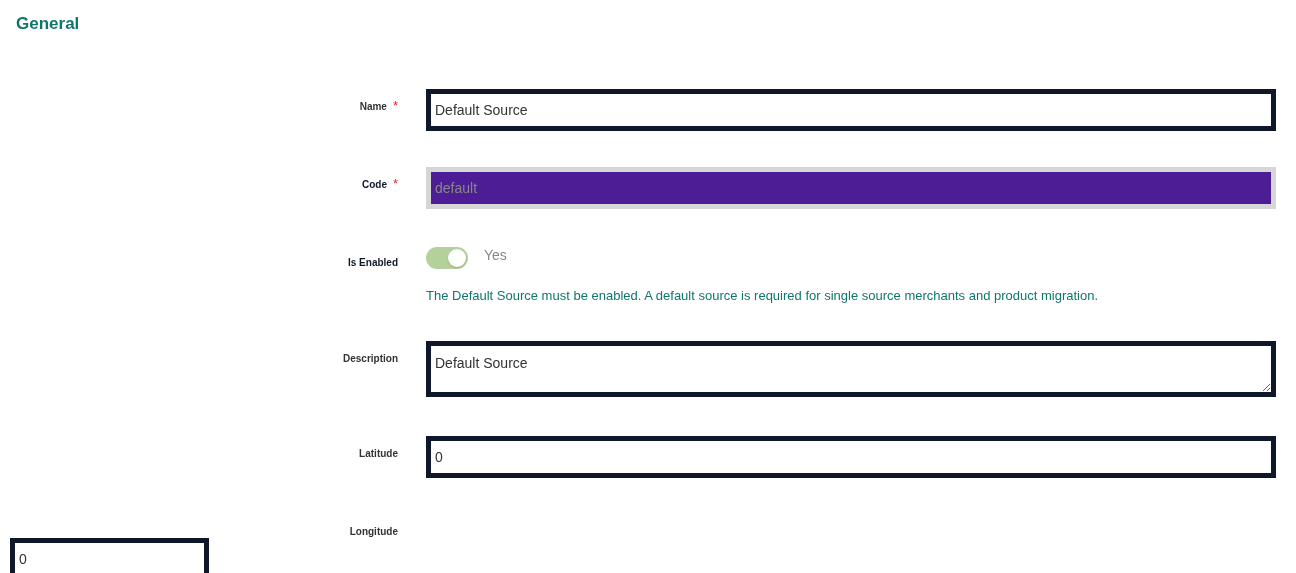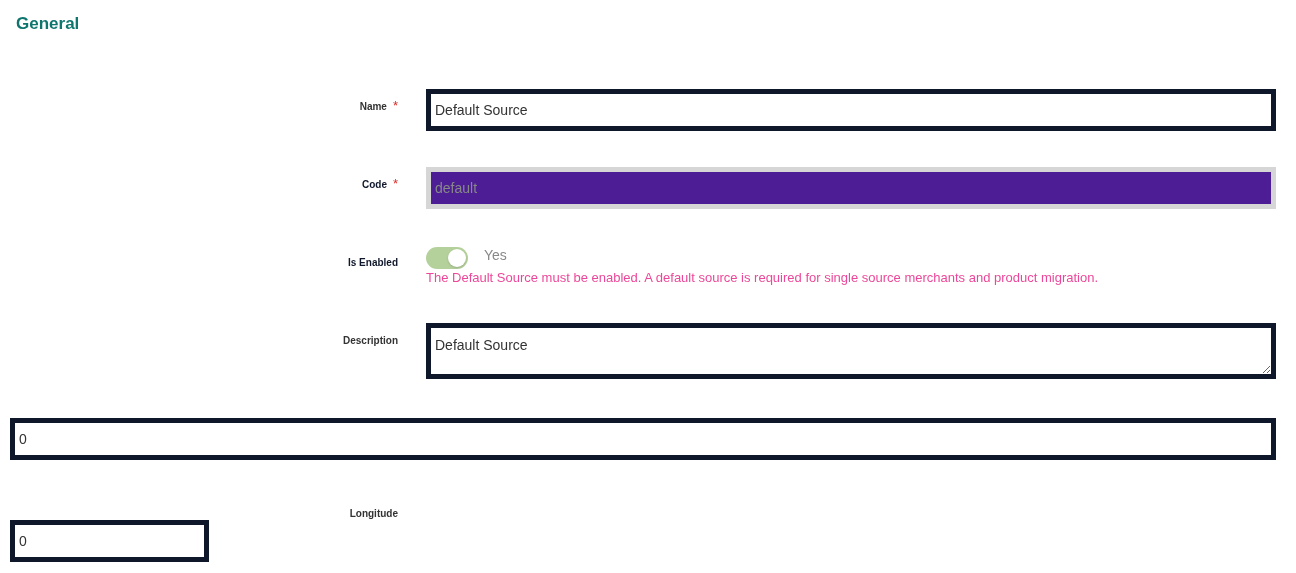--- a/index.html
+++ b/index.html
@@ -95,21 +95,22 @@
       background: #fff;
       border-radius: 50%;
       box-shadow: 0 1px 2px rgba(0,0,0,0.2);
     }
     .toggle-label {
       color: #888;
       font-size: 14px;
     }
     .help-text {
       font-size: 13px;
-      color: #ec4899;
+      color: #0f766e;
+      margin-top: 18px;
       line-height: 1.4;
     }
   </style>
 </head>
 <body>
 
 <div class="section-title">General</div>
 
 <div class="form-row">
   <div class="form-label-col">
@@ -147,20 +148,23 @@
 <div class="form-row">
   <div class="form-label-col">
     <span class="form-label">Description</span>
   </div>
   <div class="form-field-col">
     <textarea class="textarea-input" style="">Default Source</textarea>
   </div>
 </div>
 
 <div class="form-row">
+  <div class="form-label-col">
+    <span class="form-label">Latitude</span>
+  </div>
   <div class="form-field-col">
     <input type="text" class="text-input" value="0" style="">
   </div>
 </div>
 
 <div class="form-row" style="margin-bottom:13px;flex-direction:column;">
   <div class="form-label-col">
     <span class="form-label">Longitude</span>
   </div>
   <div class="form-field-col">

